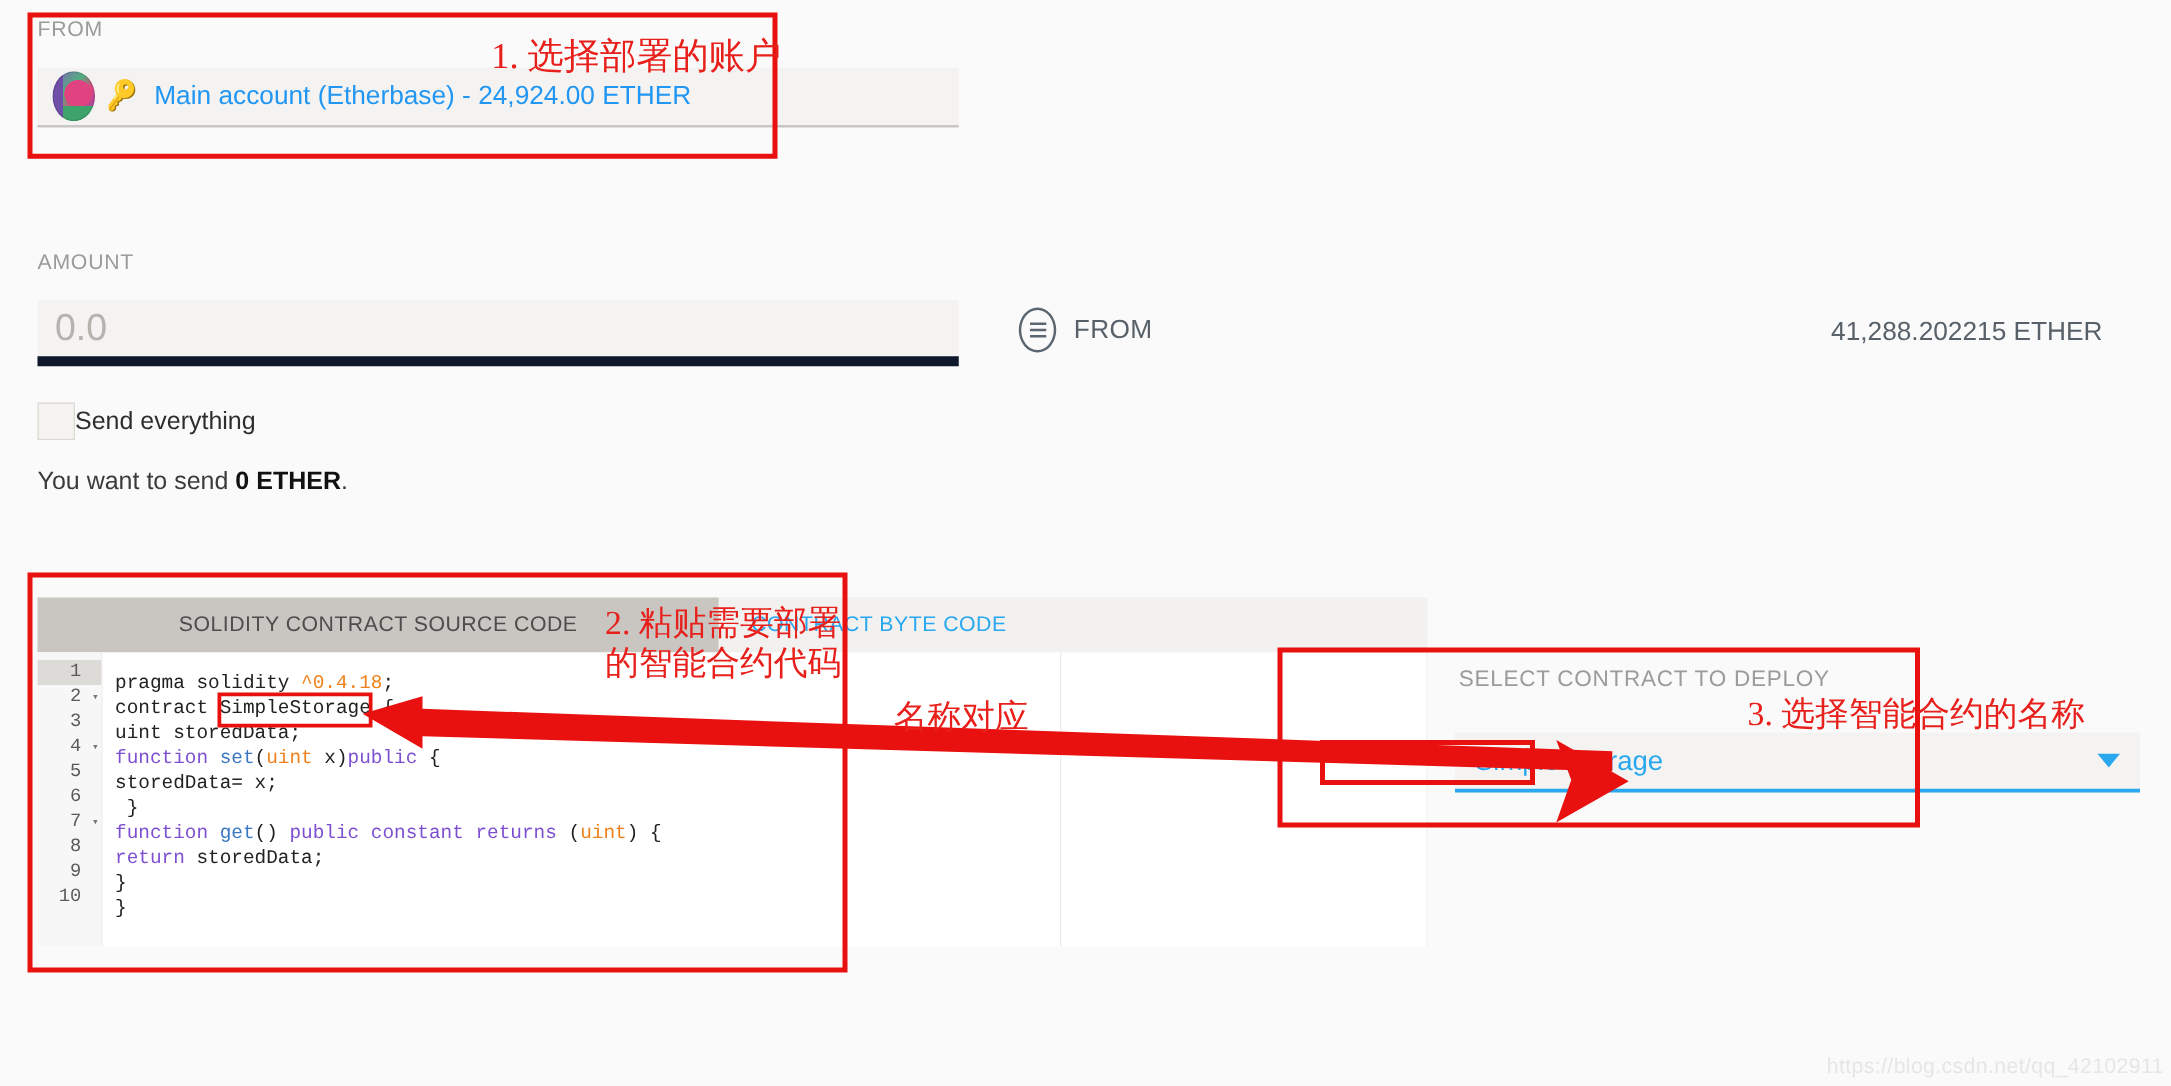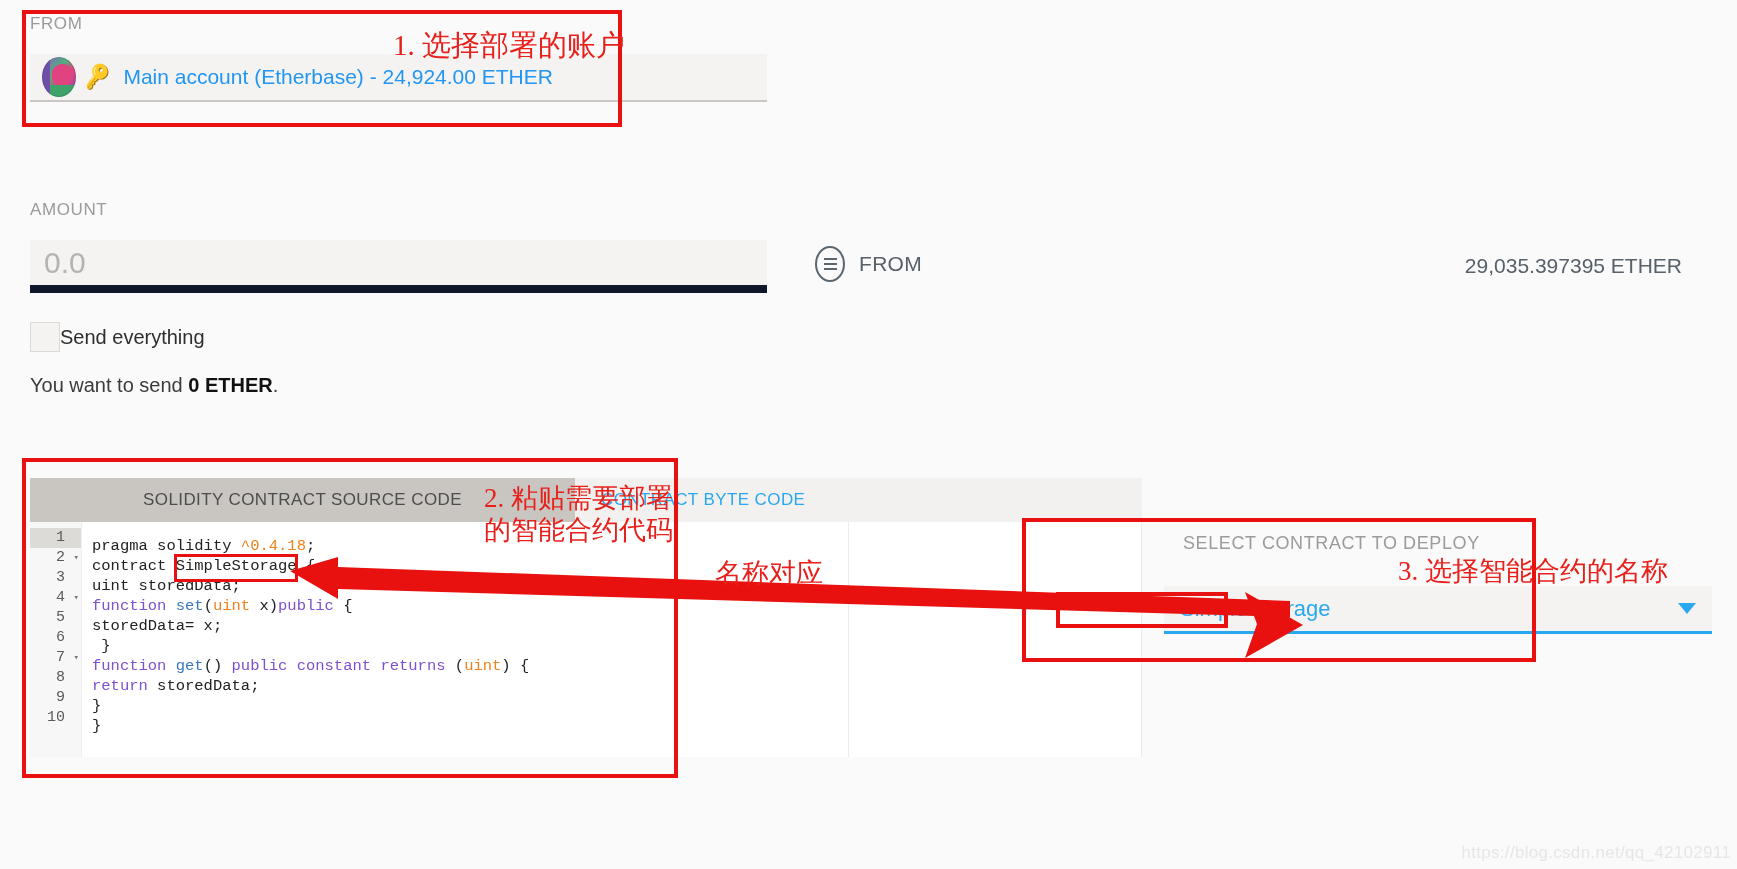--- a/index.html
+++ b/index.html
@@ -181,21 +181,21 @@
   .tk-def { color:#222; }
   #bytecode-pane { flex:1; background:#fff; border-left:1px solid #ececec;}
 
   
   #deploy-panel {
     position:absolute; left:1142px; top: 478px;
     width: 595px; height: 370px;
     background: #fafafa;
   }
   #deploy-label {
-    position:absolute; left: 41px; top: 55px;
+    position:absolute; left: 25px; top: 55px;
     font-size: 18px; letter-spacing:.6px; color:#9b9b9b;
   }
   #contract-select {
     position:absolute; left: 22px; top: 108px;
     width: 548px; height: 48px;
     background:#f4f3f1;
     border-bottom: 3px solid #29a8f0;
     display:flex; align-items:center;
     padding: 0 16px;
   }
@@ -233,21 +233,21 @@
   <div id="amount-row">
     <input id="amount-input" type="text" placeholder="0.0" style="">
     <div id="unit-selector">
       <span class="ether-glyph">
           <i></i>
           <i></i>
           <i></i>
         </span>
       <span id="unit-label">FROM</span>
     </div>
-    <div id="balance-text">29,035.397395 ETHER</div>
+    <div id="balance-text">41,288.202215 ETHER</div>
   </div>
 
   <div id="send-everything-row">
     <span id="send-everything-box"></span>
     <span id="send-everything-label">Send everything</span>
   </div>
 
   <div id="summary-line">
     <span>You want to send </span><b>0 ETHER</b><span>.</span>
   </div>

